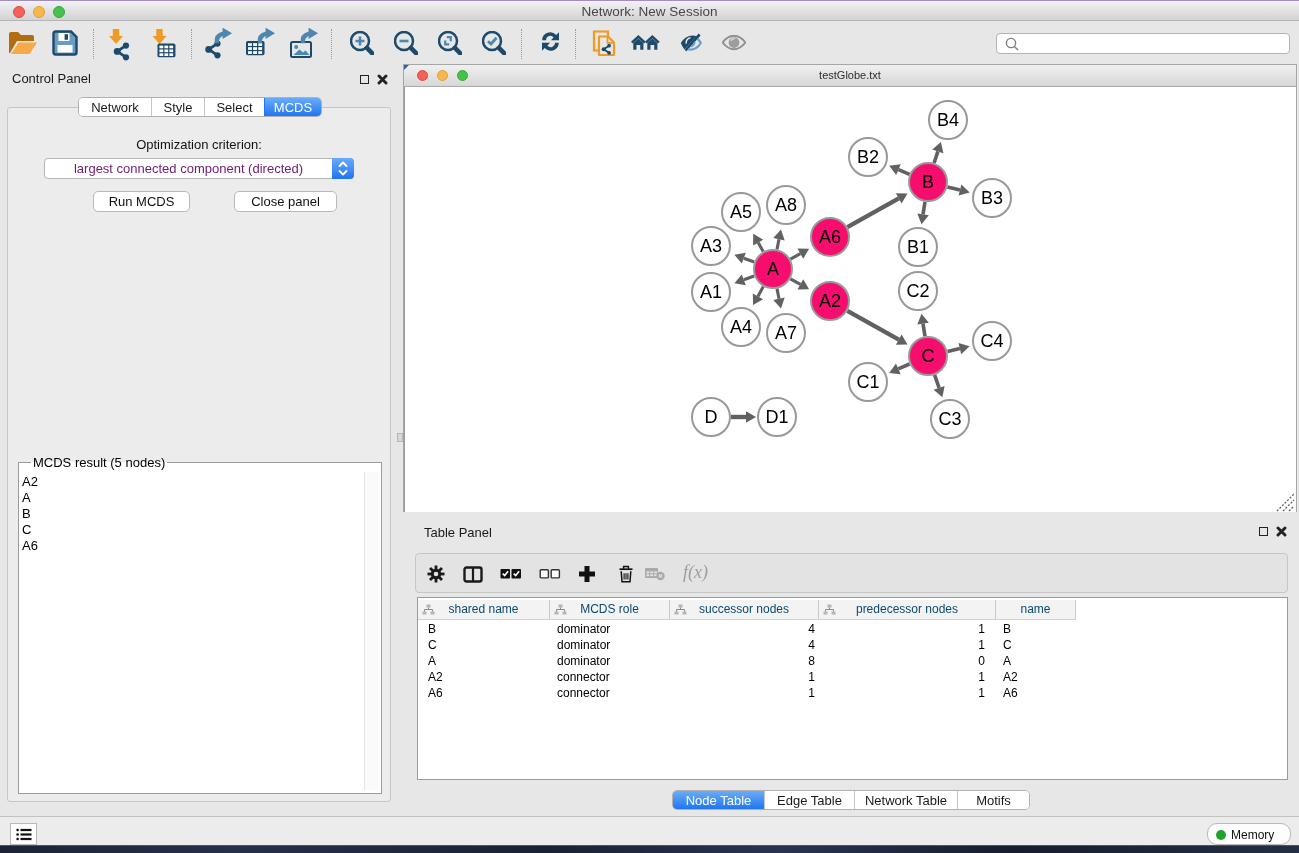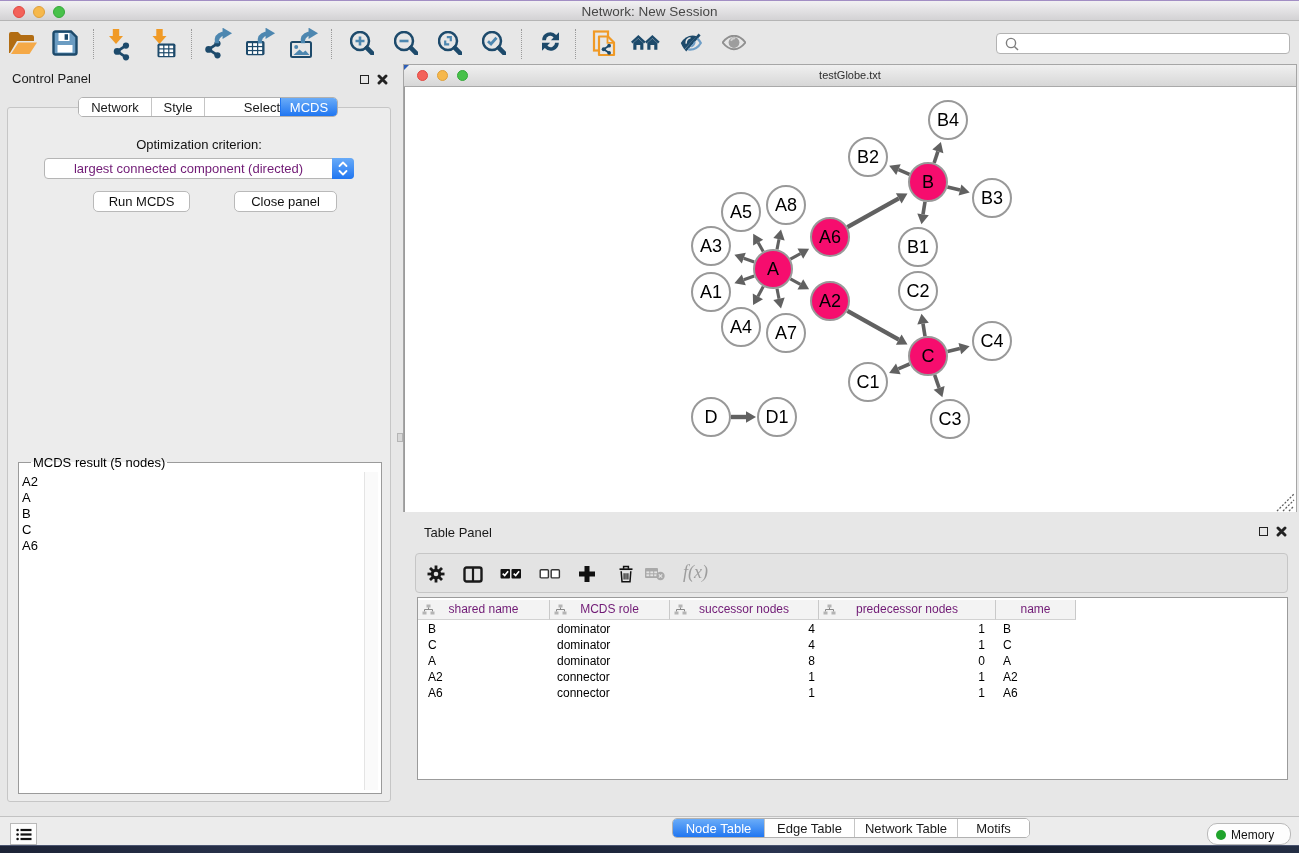--- a/index.html
+++ b/index.html
@@ -31,21 +31,21 @@
   border:1px solid #a6a6a6; background:#fff; }
 #nettitle { position:absolute; left:0; top:0; width:100%; height:22px;
   background:linear-gradient(#f0f0f0,#d7d7d7); border-bottom:1px solid #a9a9a9; }
 #nettitle .title { position:absolute; left:0; right:0; top:4px; text-align:center; font-size:11px; color:#2e2e2e; }
 
 #tpanel { position:absolute; left:399px; top:512px; width:900px; height:304px; background:#e7e7e7; }
 #ttoolbox { position:absolute; left:16px; top:41px; width:873px; height:40px; background:#e3e3e3;
   border:1px solid #c6c6c6; border-radius:4px; }
 #ttable { position:absolute; left:18px; top:85px; width:871px; height:183px; background:#fff; border:1px solid #9b9b9b; }
 .hcell { position:absolute; top:2px; height:20px; background:#f3f3f3; border-right:1px solid #c9c9c9; border-bottom:1px solid #d2d2d2;
-  font-size:12px; color:#701a75; text-align:center; line-height:19px; }
+  font-size:12px; color:#0c4a6e; text-align:center; line-height:19px; }
 .trow { position:absolute; font-size:12px; color:#000; height:16px; line-height:16px; }
 
 #statusbar { position:absolute; left:0; top:816px; width:1299px; height:29px; background:#ececec; border-top:1px solid #c2c2c2; }
 #darkstrip { position:absolute; left:0; top:845px; width:1299px; height:8px;
   border-top:1px solid #4a5470;
   background:linear-gradient(90deg,#1c2336,#273049 18%,#192134 42%,#2a3450 60%,#161d2e 78%,#242e44); }
 </style>
 </head>
 <body>
 
@@ -224,21 +224,21 @@
 
 <div id="cpanel">
   <div style="position:absolute;left:12px;top:7px;font-size:13px;color:#1a1a1a;">Control Panel</div>
   <div style="position:absolute;left:360px;top:11px;width:9px;height:9px;border:1.5px solid #222;"></div>
     <svg style="position:absolute;left:377px;top:10px" width="11" height="11" viewBox="0 0 11 11">
       <path d="M2 2 L9 9 M9 2 L2 9" stroke="#222" stroke-width="2.9" stroke-linecap="round"></path>
     </svg>
   <div class="tabbar" style="left:78px;top:33px;">
     <div class="tab" style="width:72px;">Network</div>
     <div class="tab" style="width:53px;">Style</div>
-    <div class="tab" style="width:76px;text-align:right;">Select</div>
+    <div class="tab" style="width:60px;">Select</div>
     <div class="tab sel" style="width:57px;">MCDS</div>
   </div>
   <div id="cpframe">
     <div style="position:absolute;left:0;right:0;top:29px;text-align:center;font-size:13px;color:#111;">Optimization criterion:</div>
     <div style="position:absolute;left:36px;top:50px;width:310px;height:21px;background:#fff;border:1px solid #b5b5b5;border-radius:4px;">
       <div style="position:absolute;left:0;top:0;width:287px;height:19px;text-align:center;font-size:13px;line-height:19px;color:#701a75;">largest connected component (directed)</div>
       <div style="position:absolute;right:-1px;top:-1px;width:22px;height:21px;border-radius:0 4px 4px 0;background:linear-gradient(#68abf8,#2076f1);">
         <svg style="position:absolute;left:5px;top:2px" width="12" height="17" viewBox="0 0 12 17">
             <path d="M2.5 6 L6 2.5 L9.5 6" fill="none" stroke="#fff" stroke-width="1.8" stroke-linecap="round" stroke-linejoin="round"></path>
             <path d="M2.5 11 L6 14.5 L9.5 11" fill="none" stroke="#fff" stroke-width="1.8" stroke-linecap="round" stroke-linejoin="round"></path>
@@ -473,21 +473,21 @@
       <div class="trow" style="left:139px;top:71px;">connector</div>
       <div class="trow" style="left:252px;top:71px;width:145px;text-align:right;">1</div>
       <div class="trow" style="left:401px;top:71px;width:166px;text-align:right;">1</div>
       <div class="trow" style="left:585px;top:71px;">A2</div>
       <div class="trow" style="left:10px;top:87px;">A6</div>
       <div class="trow" style="left:139px;top:87px;">connector</div>
       <div class="trow" style="left:252px;top:87px;width:145px;text-align:right;">1</div>
       <div class="trow" style="left:401px;top:87px;width:166px;text-align:right;">1</div>
       <div class="trow" style="left:585px;top:87px;">A6</div>
   </div>
-  <div class="tabbar" style="left:273px;top:278px;margin-top:28px;">
+  <div class="tabbar" style="left:273px;top:278px;">
     <div class="tab sel" style="width:91px;">Node Table</div>
     <div class="tab" style="width:90px;">Edge Table</div>
     <div class="tab" style="width:103px;">Network Table</div>
     <div class="tab" style="width:72px;">Motifs</div>
   </div>
 </div>
 
 <div id="statusbar">
   <div style="position:absolute;left:10px;top:6px;width:27px;height:22px;background:#fdfdfd;border:1px solid #b9b9b9;">
       <svg style="position:absolute;left:5px;top:4px" width="16" height="13" viewBox="0 0 16 13">

